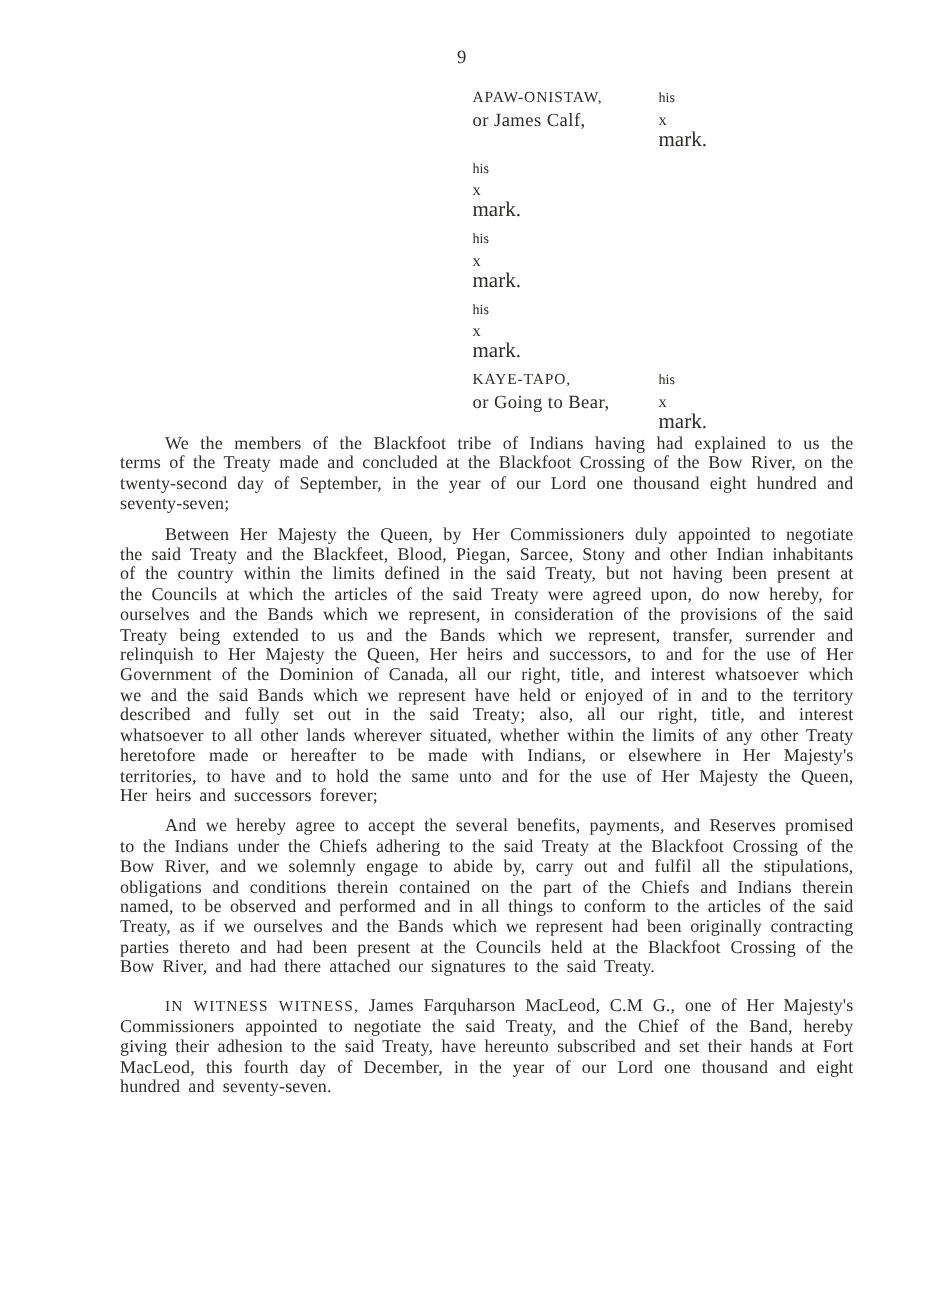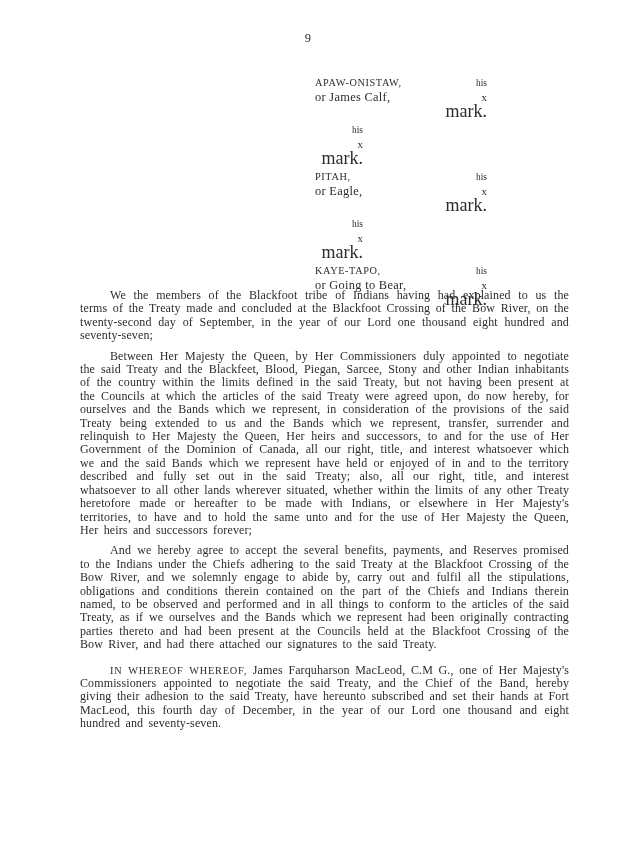--- a/index.html
+++ b/index.html
@@ -25,21 +25,20 @@
     text-align: center;
     font-size: 12.5px;
     letter-spacing: 0.3px;
   }
   
   .signatories {
     position: absolute;
     top: 59px;
     left: 315px;
     width: 172px;
-    margin-top: 17px;
   }
   .sig-row {
     display: flex;
     margin-bottom: 5px;
   }
   .sig-names {
     width: 124px;
   }
   .sig-name {
     font-size: 10.3px;
@@ -48,32 +47,32 @@
     white-space: nowrap;
   }
   .sig-alias {
     font-size: 12.4px;
     letter-spacing: 0.3px;
     line-height: 14px;
     white-space: nowrap;
   }
   .sig-mark {
     width: 48px;
-    text-align: right;
+    text-align: left;
   }
   .mark-his {
     font-size: 9.4px;
     line-height: 14px;
   }
   .mark-x {
     font-size: 11px;
     line-height: 14px;
   }
   .mark-word {
-    font-size: 18px;
+    font-size: 14px;
     line-height: 14px;
   }
   
   .body-text {
     position: absolute;
     top: 289px;
     left: 68px;
     width: 489px;
     margin-left: 12px;
   }
@@ -117,24 +116,20 @@
 
     <div class="sig-row">
       <div class="sig-mark">
         <div class="mark-his">his</div>
         <div class="mark-x">x</div>
         <div class="mark-word">mark.</div>
       </div>
     </div>
 
     <div class="sig-row">
-      <div class="sig-names">
-        <div class="sig-name">PITAH,</div>
-        <div class="sig-alias">or Eagle,</div>
-      </div>
       <div class="sig-mark">
         <div class="mark-his">his</div>
         <div class="mark-x">x</div>
         <div class="mark-word">mark.</div>
       </div>
     </div>
 
     <div class="sig-row">
       <div class="sig-mark">
         <div class="mark-his">his</div>
@@ -155,18 +150,18 @@
       </div>
     </div>
 
   </div>
 
   <div class="body-text">
     <p>We the members of the Blackfoot tribe of Indians having had explained to us the terms of the Treaty made and concluded at the Blackfoot Crossing of the Bow River, on the twenty-second day of September, in the year of our Lord one thousand eight hundred and seventy-seven;</p>
     <p>Between Her Majesty the Queen, by Her Commissioners duly appointed to negotiate the said Treaty and the Blackfeet, Blood, Piegan, Sarcee, Stony and other Indian inhabitants of the country within the limits defined in the said Treaty, but not having been present at the Councils at which the articles of the said Treaty were agreed upon, do now hereby, for ourselves and the Bands which we represent, in consideration of the provisions of the said Treaty being extended to us and the Bands which we represent, transfer, surrender and relinquish to Her Majesty the Queen, Her heirs and successors, to and for the use of Her Government of the Dominion of Canada, all our right, title, and interest whatsoever which we and the said Bands which we represent have held or enjoyed of in and to the territory described and fully set out in the said Treaty; also, all our right, title, and interest whatsoever to all other lands wherever situated, whether within the limits of any other Treaty heretofore made or hereafter to be made with Indians, or elsewhere in Her Majesty's territories, to have and to hold the same unto and for the use of Her Majesty the Queen, Her heirs and successors forever;</p>
     <p>And we hereby agree to accept the several benefits, payments, and Reserves promised to the Indians under the Chiefs adhering to the said Treaty at the Blackfoot Crossing of the Bow River, and we solemnly engage to abide by, carry out and fulfil all the stipulations, obligations and conditions therein contained on the part of the Chiefs and Indians therein named, to be observed and performed and in all things to conform to the articles of the said Treaty, as if we ourselves and the Bands which we represent had been originally contracting parties thereto and had been present at the Councils held at the Blackfoot Crossing of the Bow River, and had there attached our signatures to the said Treaty.</p>
     <p class="witness">
-      <span class="smallcaps-lead">IN WHEREOF WHEREOF,</span>
+      <span class="smallcaps-lead">IN WITNESS WITNESS,</span>
       <span>James Farquharson MacLeod, C.M G., one of Her Majesty's Commissioners appointed to negotiate the said Treaty, and the Chief of the Band, hereby giving their adhesion to the said Treaty, have hereunto subscribed and set their hands at Fort MacLeod, this fourth day of December, in the year of our Lord one thousand and eight hundred and seventy-seven.</span>
     </p>
   </div>
 
 </div>
 
 </body></html>

